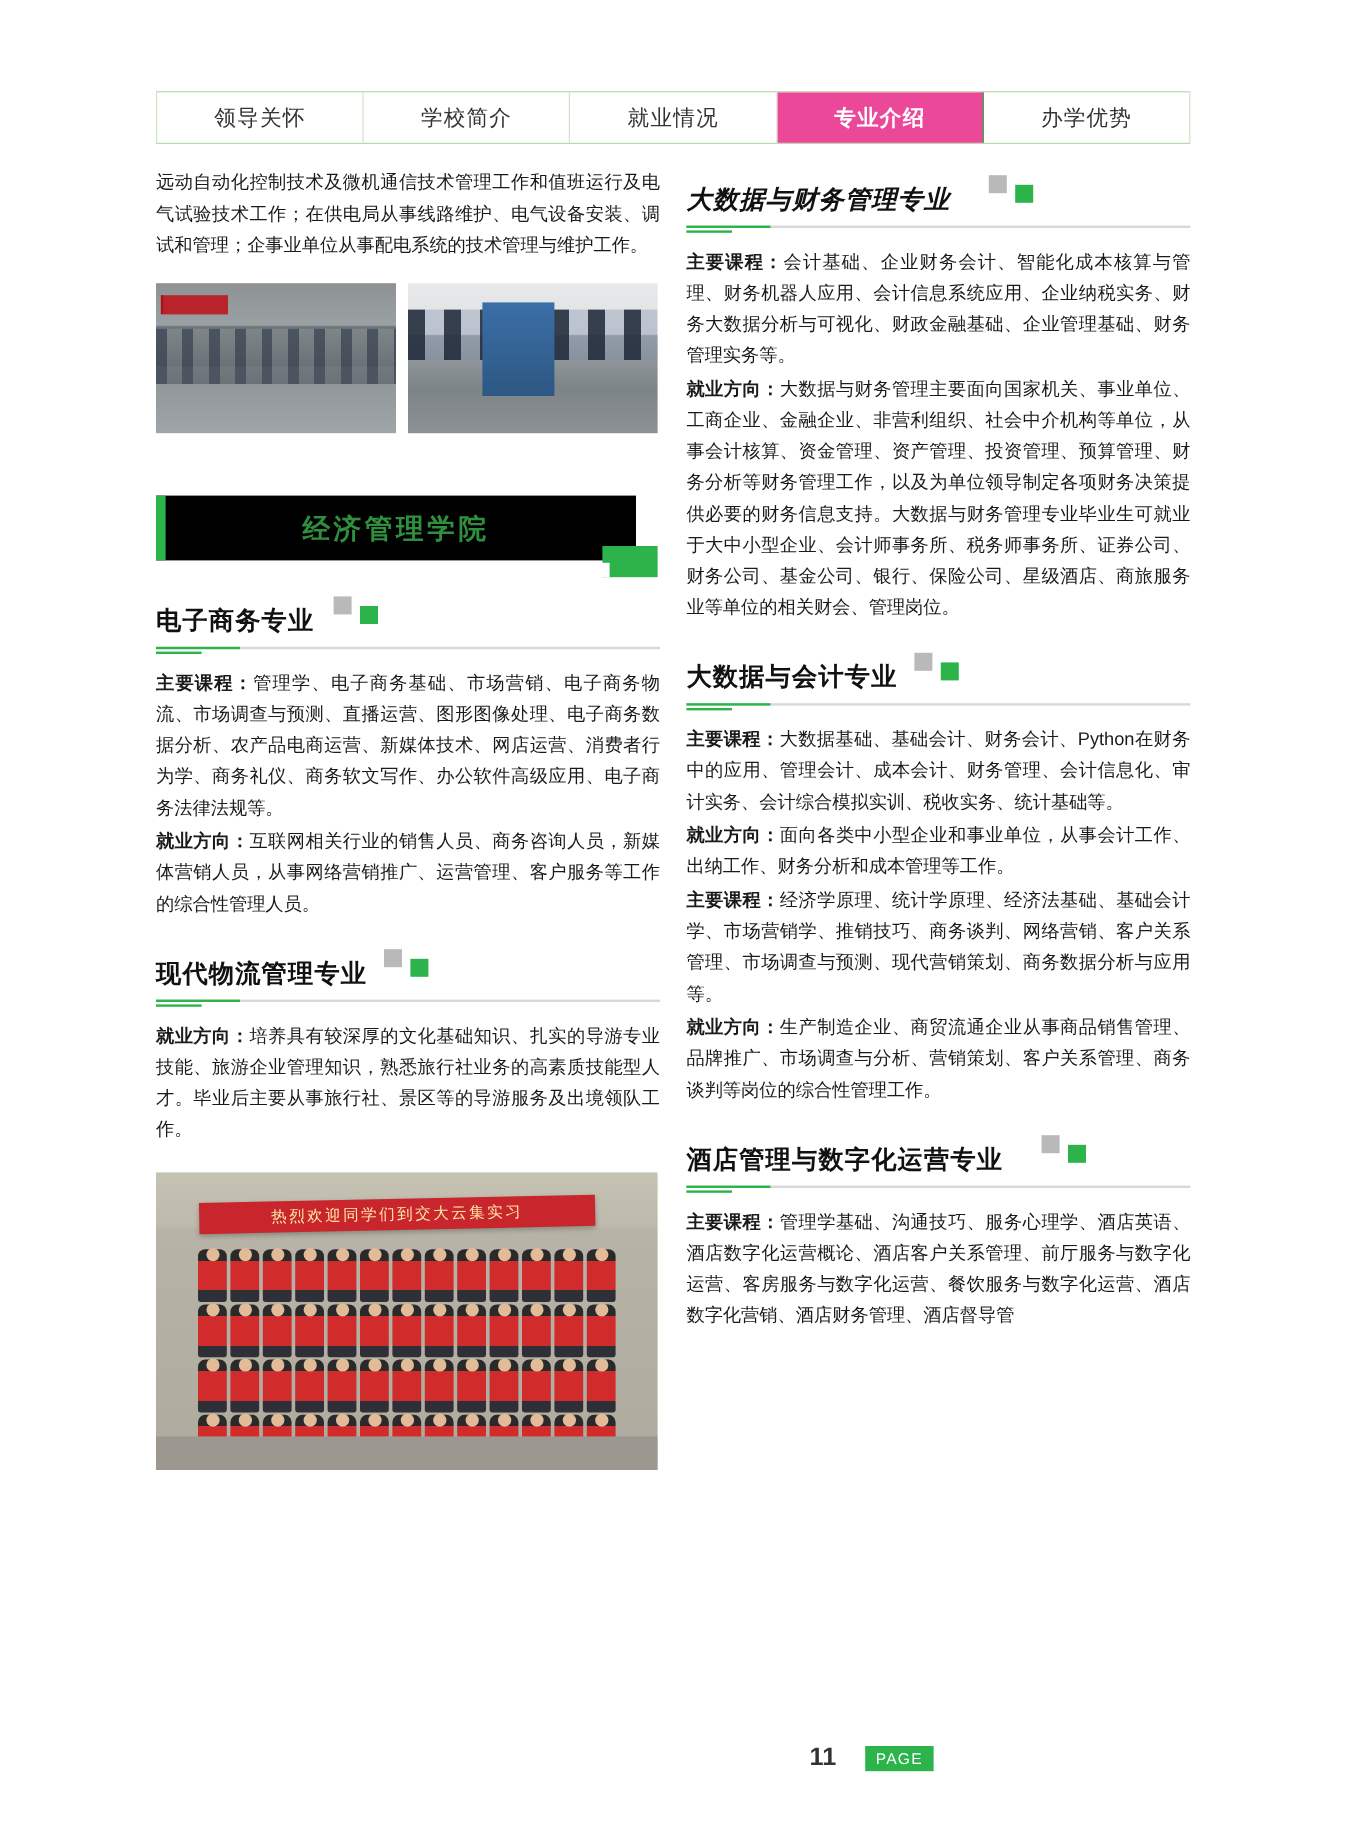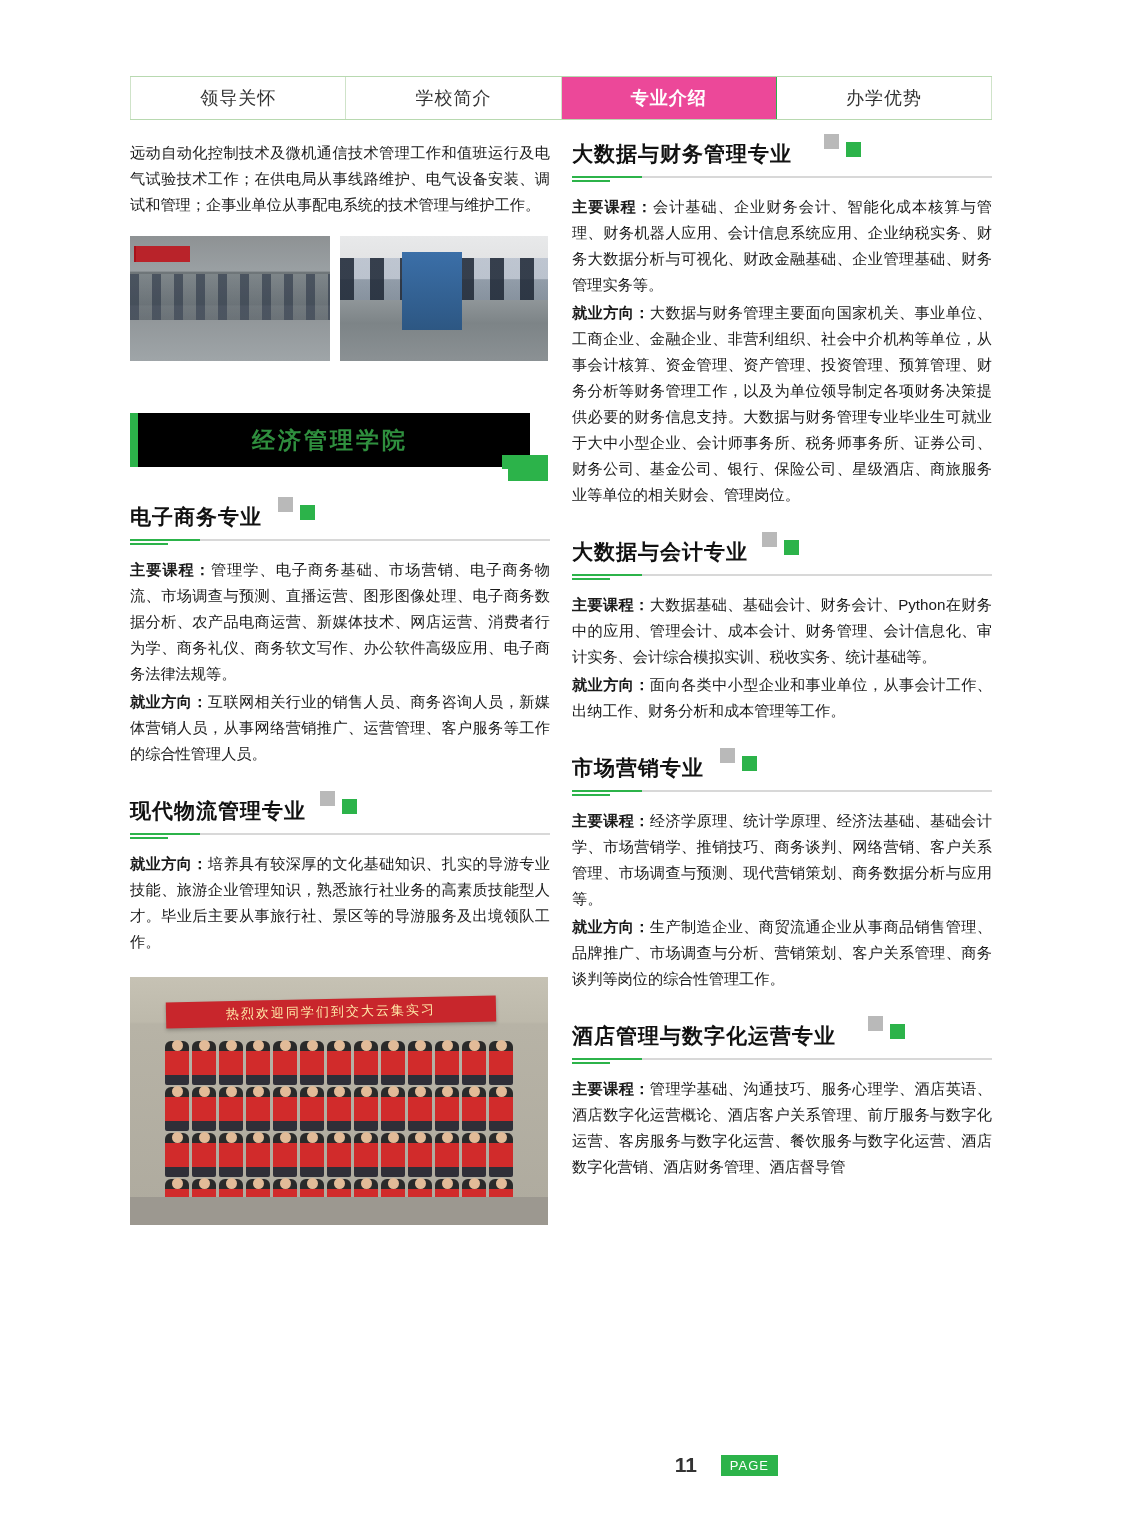--- a/index.html
+++ b/index.html
@@ -262,21 +262,21 @@
     background: #2cb34a;
   }
   .major .rule::after {
     content: "";
     position: absolute;
     left: 0; top: 4px;
     width: 38px; height: 2px;
     background: #2cb34a;
   }
   .major.first { margin-top: 36px; }
-  .major.tight { margin-top: 0; }
+  .major.tight { margin-top: 12px; font-style: italic; }
 
   
   .footer {
     position: absolute;
     right: 130px;
     bottom: 58px;
     display: flex;
     align-items: center;
     gap: 24px;
   }
@@ -294,20 +294,21 @@
   }
 </style>
 </head>
 <body>
 
 <div class="page">
 
   <div class="tabbar">
     <div class="tab">领导关怀</div>
     <div class="tab">学校简介</div>
+    <div class="tab">就业情况</div>
     <div class="tab active">专业介绍</div>
     <div class="tab">办学优势</div>
   </div>
 
   <div class="col-left">
 
     <p class="body">远动自动化控制技术及微机通信技术管理工作和值班运行及电气试验技术工作；在供电局从事线路维护、电气设备安装、调试和管理；企事业单位从事配电系统的技术管理与维护工作。</p>
 
     <div class="photo-row">
       <div class="photo ph1"></div>
@@ -422,26 +423,20 @@
 
     <div class="major">
       <h3>大数据与会计专业</h3>
       <span class="sq" style="left:190px;"></span>
       <span class="sq" style="left:212px; top:2px; background:#2cb34a;"></span>
       <div class="rule"></div>
     </div>
     <p class="body"><span class="lbl">主要课程：</span><span>大数据基础、基础会计、财务会计、Python在财务中的应用、管理会计、成本会计、财务管理、会计信息化、审计实务、会计综合模拟实训、税收实务、统计基础等。</span></p>
     <p class="body"><span class="lbl">就业方向：</span><span>面向各类中小型企业和事业单位，从事会计工作、出纳工作、财务分析和成本管理等工作。</span></p>
 
-    <div class="major">
-      <h3>市场营销专业</h3>
-      <span class="sq" style="left:148px;"></span>
-      <span class="sq" style="left:170px; top:2px; background:#2cb34a;"></span>
-      <div class="rule"></div>
-    </div>
     <p class="body"><span class="lbl">主要课程：</span><span>经济学原理、统计学原理、经济法基础、基础会计学、市场营销学、推销技巧、商务谈判、网络营销、客户关系管理、市场调查与预测、现代营销策划、商务数据分析与应用等。</span></p>
     <p class="body"><span class="lbl">就业方向：</span><span>生产制造企业、商贸流通企业从事商品销售管理、品牌推广、市场调查与分析、营销策划、客户关系管理、商务谈判等岗位的综合性管理工作。</span></p>
 
     <div class="major">
       <h3>酒店管理与数字化运营专业</h3>
       <span class="sq" style="left:296px;"></span>
       <span class="sq" style="left:318px; top:2px; background:#2cb34a;"></span>
       <div class="rule"></div>
     </div>
     <p class="body"><span class="lbl">主要课程：</span><span>管理学基础、沟通技巧、服务心理学、酒店英语、酒店数字化运营概论、酒店客户关系管理、前厅服务与数字化运营、客房服务与数字化运营、餐饮服务与数字化运营、酒店数字化营销、酒店财务管理、酒店督导管</span></p>

